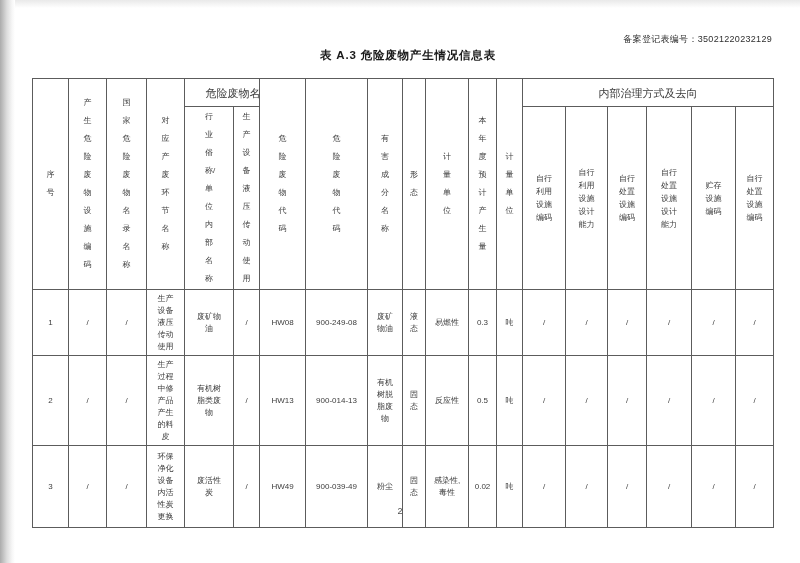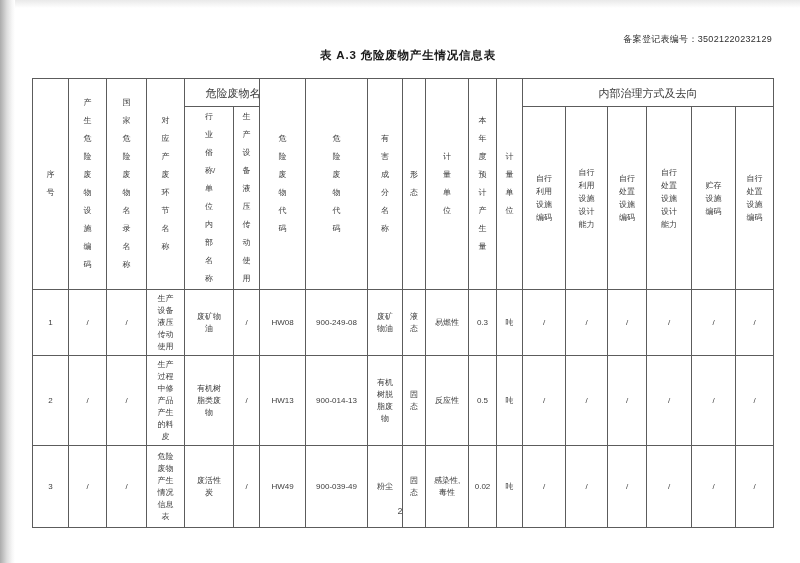--- a/index.html
+++ b/index.html
@@ -144,21 +144,21 @@
         <td>/</td>
         <td>/</td>
         <td>/</td>
         <td>/</td>
         <td>/</td>
       </tr>
       <tr style="height:82px">
         <td>3</td>
         <td>/</td>
         <td>/</td>
-        <td><span class="w2">危险废物产生情况信息表</span></td>
+        <td><span class="w2">环保净化设备内活性炭更换</span></td>
         <td><span class="w3">废活性炭</span></td>
         <td>/</td>
         <td>HW49</td>
         <td>900-039-49</td>
         <td><span class="w2">粉尘</span></td>
         <td><span class="w1">固态</span></td>
         <td><span class="wx">感染性,毒性</span></td>
         <td><span class="wn">0.02</span></td>
         <td>吨</td>
         <td>/</td>

